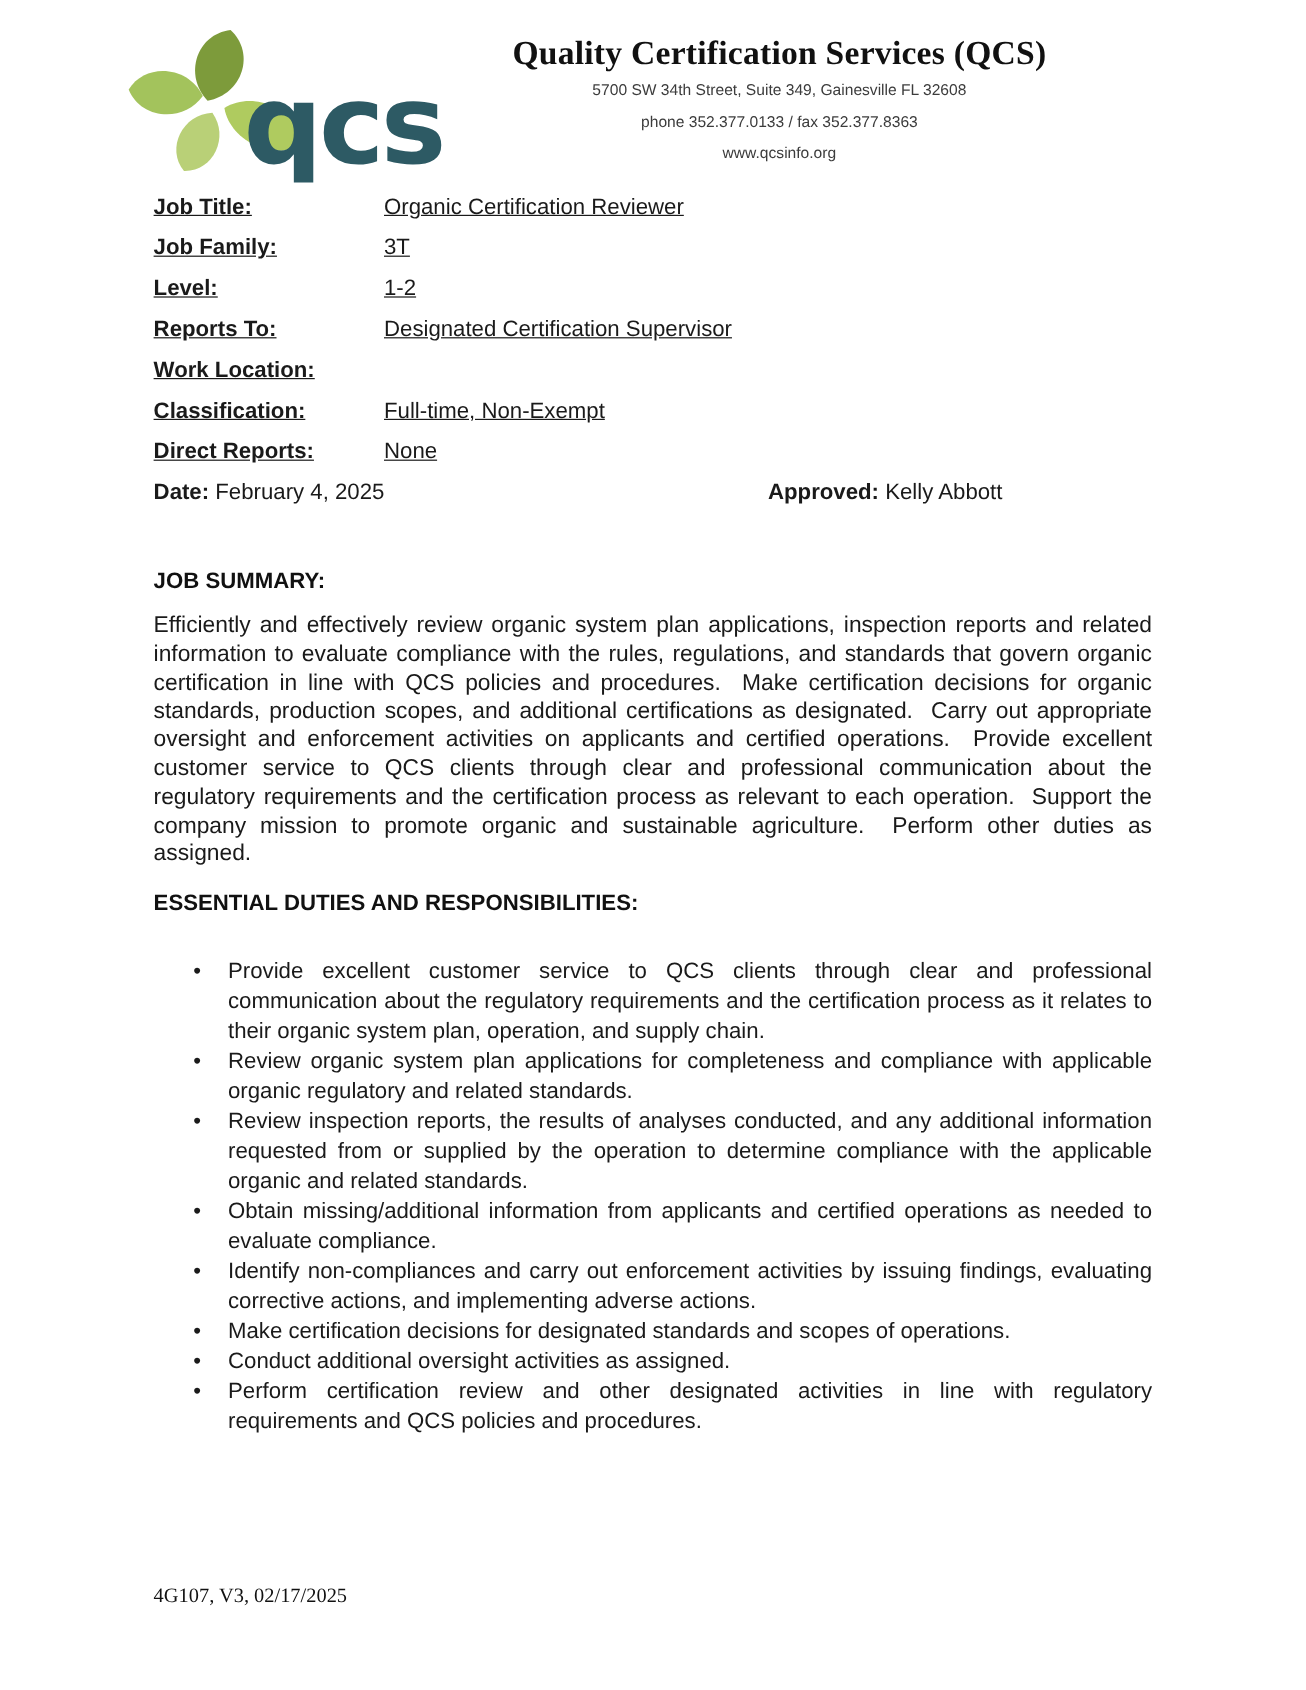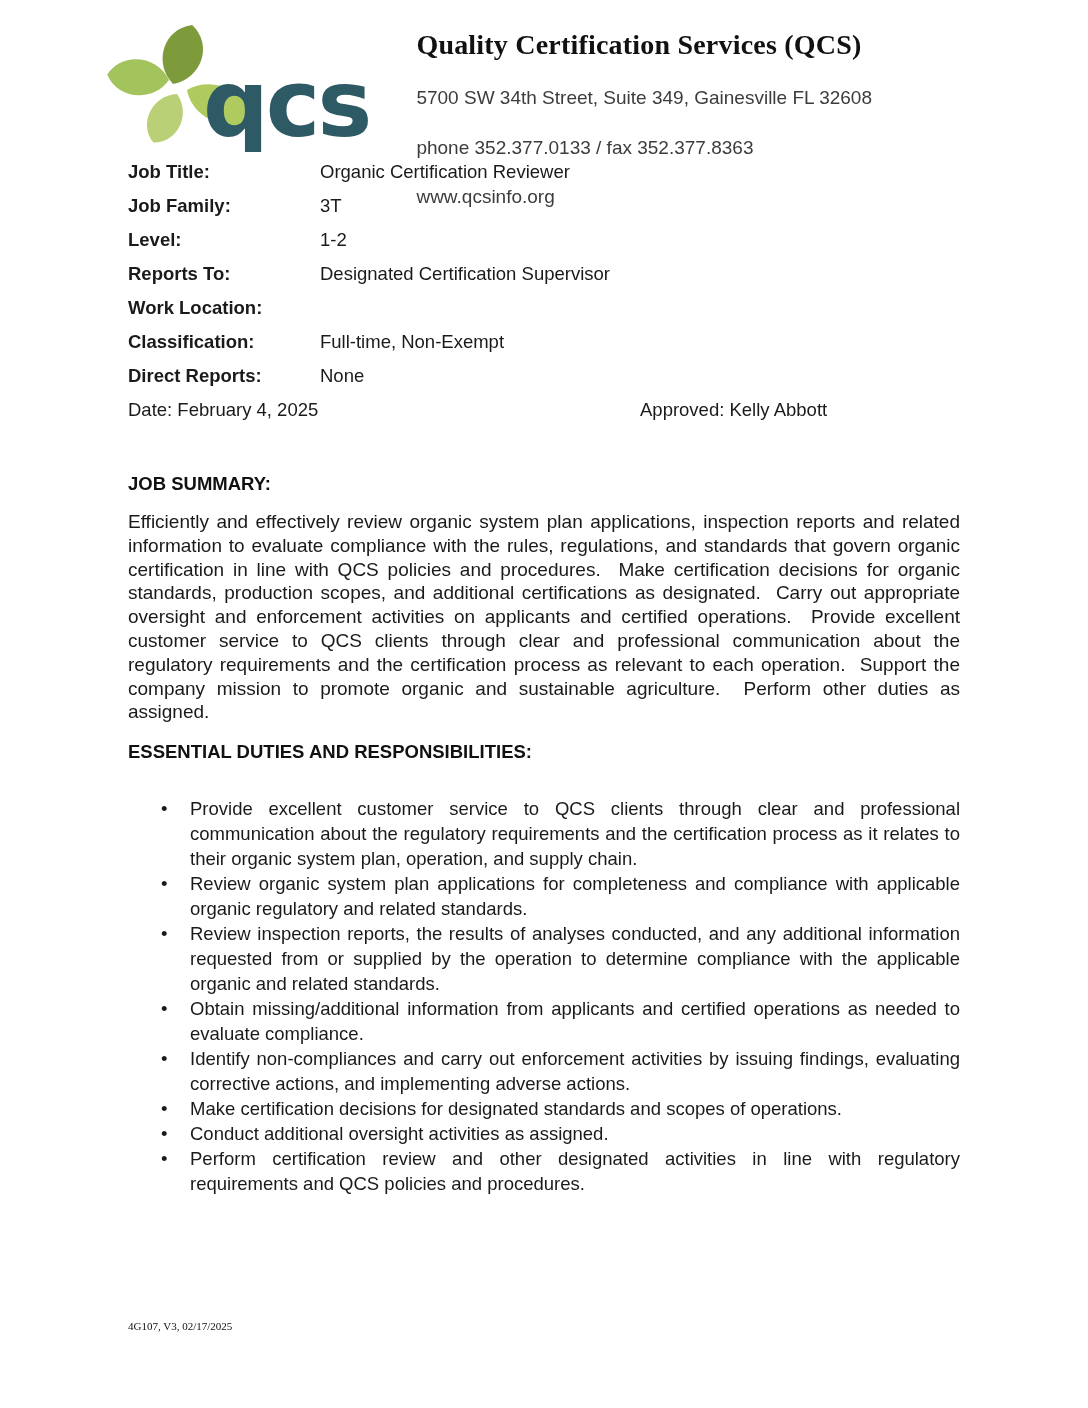--- a/index.html
+++ b/index.html
@@ -18,60 +18,60 @@
     position: absolute;
     left: 93px;
     top: 20px;
     width: 290px;
     height: 132px;
   }
   .header-text {
     position: absolute;
     top: 28px;
     right: 128px;
-    text-align: left;
+    text-align: center;
   }
   .org-title {
     font-family: "Liberation Serif", serif;
     font-weight: bold;
     font-size: 28px;
     line-height: 34px;
     color: #111111;
     letter-spacing: 0.2px;
   }
   .org-line {
-    font-size: 19px;
+    font-size: 13px;
     line-height: 26.5px;
     color: #3c3c3c;
-    margin-top: 23px;
   }
   
   .job-table {
     position: absolute;
     left: 128px;
     top: 160px;
     width: 832px;
     font-size: 18.5px;
   }
   .job-row {
     display: flex;
     line-height: 23.5px;
     margin-bottom: 10.5px;
+    text-decoration: underline;
   }
   .job-label {
     width: 192px;
     font-weight: bold;
     flex: 0 0 192px;
   }
   .job-value { flex: 1; }
   .date-row {
     position: relative;
     line-height: 23.5px;
   }
-  .inline-label { font-weight: normal; }
+  .inline-label { font-weight: bold; }
   .approved-block {
     position: absolute;
     left: 512px;
     top: 0;
     white-space: nowrap;
   }
   
   .section-heading {
     font-weight: bold;
     font-size: 18.5px;
@@ -116,21 +116,21 @@
     left: 33px;
     top: 0;
     font-size: 18.5px;
   }
   
   .doc-footer {
     position: absolute;
     left: 128px;
     top: 1320px;
     font-family: "Liberation Serif", serif;
-    font-size: 11px;
+    font-size: 17px;
     color: #111111;
   }
 </style>
 </head>
 <body>
 
 <div class="page">
 
   <div class="logo">
     <svg viewBox="0 0 290 132" width="290" height="132">

